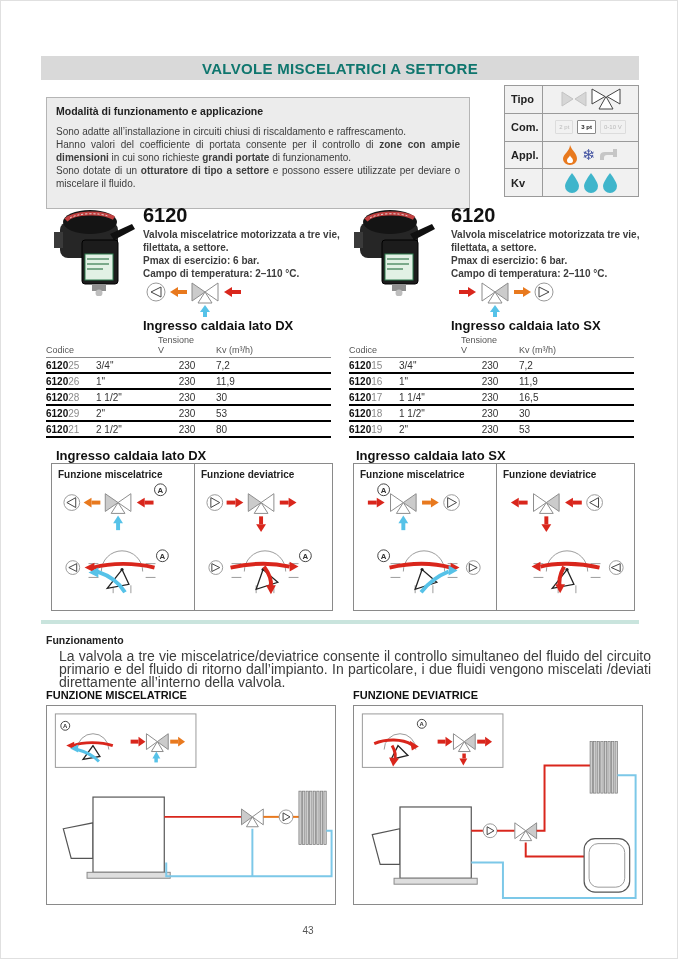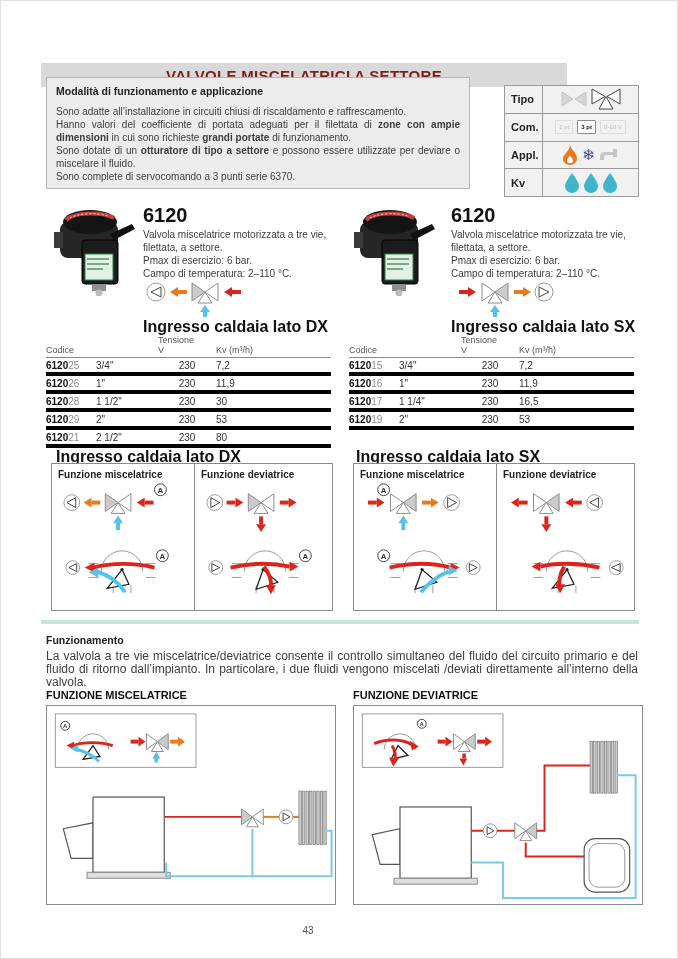--- a/index.html
+++ b/index.html
@@ -1,60 +1,60 @@
 <!DOCTYPE html>
 <html><head>
 <meta charset="utf-8">
 <style>
   html,body{margin:0;padding:0;background:#fff;}
   .page{position:relative;width:678px;height:959px;background:#fff;
         font-family:"Liberation Sans","DejaVu Sans",sans-serif;color:#3a3a3a;overflow:hidden;
         border:1px solid #e0e0e0;box-sizing:border-box;}
   .abs{position:absolute;}
   
-  .title-bar{left:40px;top:62px;width:526px;height:24px;background:#d9d9d9;
+  .title-bar{left:40px;top:55px;width:598px;height:24px;background:#d9d9d9;
              display:flex;align-items:center;justify-content:center;
-             font-weight:bold;font-size:15px;letter-spacing:.3px;color:#7f1d1d;}
-  
-  .info-box{left:45px;top:76px;width:424px;height:112px;background:#ececec;border:1px solid #b5b5b5;
+             font-weight:bold;font-size:15px;letter-spacing:.3px;color:#0f766e;}
+  
+  .info-box{left:45px;top:96px;width:424px;height:112px;background:#ececec;border:1px solid #b5b5b5;
             box-sizing:border-box;padding:7px 9px;font-size:10px;line-height:13px;color:#3d3d3d;}
   .info-box h3{margin:0 0 7px 0;font-size:10.5px;color:#222;}
   .info-box p{margin:0;text-align:justify;}
   
   .spec-table{left:503px;top:84px;width:135px;height:112px;background:#f1f1f1;border:1px solid #9a9a9a;
               box-sizing:border-box;display:flex;flex-direction:column;}
   .spec-row{flex:1;display:flex;align-items:center;border-bottom:1px solid #9a9a9a;}
   .spec-row:last-child{border-bottom:none;}
   .spec-label{width:38px;padding-left:6px;font-weight:bold;font-size:11px;color:#222;
               border-right:1px solid #9a9a9a;height:100%;display:flex;align-items:center;box-sizing:border-box;}
   .spec-icons{flex:1;display:flex;align-items:center;justify-content:center;gap:4px;}
   .chip{font-size:6px;line-height:1;padding:3px 3px;border-radius:1px;color:#b9b9b9;border:1px solid #dcdcdc;background:#f1f1f1;}
   .chip.active{background:#fff;border:1px solid #8a8a8a;color:#222;font-weight:bold;}
   .snow{font-size:15px;color:#4050a0;line-height:1;}
   
   .prod-title{font-size:20px;font-weight:bold;color:#111;}
-  .prod-desc{font-size:10px;line-height:13px;color:#3d3d3d;}
-  .cap{font-weight:bold;font-size:16px;color:#111;text-align:right;}
+  .prod-desc{font-size:10px;line-height:13px;color:#3d3d3d;font-weight:bold;}
+  .cap{font-weight:bold;font-size:13px;color:#111;text-align:right;}
   
   table.prod{border-collapse:collapse;width:285px;font-size:10px;color:#333;}
   table.prod th{font-weight:normal;font-size:9px;color:#555;text-align:left;vertical-align:bottom;padding:0 0 2px 0;}
   table.prod thead tr{border-bottom:1px solid #8a8a8a;}
-  table.prod tbody tr{border-bottom:4px solid #000000;}
+  table.prod tbody tr{border-bottom:2px solid #000000;}
   table.prod td{padding:1.5px 0;}
   td.c-code b{color:#111;} td.c-code .code-sfx{color:#8a8a8a;}
   .col-v,.c-v{text-align:center;} .col-kv,.c-kv{}
   
   .fn-box{width:282px;height:148px;border:1px solid #8a8a8a;box-sizing:border-box;display:flex;background:#fff;}
   .fn-panel{flex:1;position:relative;padding:5px 6px;box-sizing:border-box;}
   .fn-panel + .fn-panel{border-left:1px solid #8a8a8a;}
   .fn-panel h4{margin:0;font-size:10px;color:#222;}
   
   .divider{left:40px;top:619px;width:598px;height:4px;background:#c9e4dd;}
   .fz-title{left:45px;top:633px;font-weight:bold;font-size:10.5px;color:#222;}
-  .fz-text{left:45px;top:649px;width:592px;font-size:12px;line-height:13px;text-align:justify;color:#3d3d3d;}
+  .fz-text{left:58px;top:649px;width:592px;font-size:14px;line-height:13px;text-align:justify;color:#3d3d3d;}
   .big-title{font-weight:bold;font-size:11px;color:#111;}
   .big-box{width:290px;height:200px;border:1px solid #8a8a8a;box-sizing:border-box;background:#fff;}
   .pagenum{left:0;top:924px;width:614px;text-align:center;font-size:10px;color:#555;}
   
   .st-g{stroke:#9a9a9a;fill:none;stroke-width:1;}
   .st-d{stroke:#444;fill:none;stroke-width:1;}
   .lblA{font-size:8px;fill:#333;text-anchor:middle;font-weight:bold;}
   .lblAs{font-size:6px;fill:#333;text-anchor:middle;font-weight:bold;}
   .flow-r{stroke:#d9261c;stroke-width:4;fill:none;}
   .flow-c{stroke:#56c2e8;stroke-width:4;fill:none;}
@@ -71,23 +71,22 @@
 </head>
 <body>
 
 <div class="page">
 
   <div class="abs title-bar">VALVOLE MISCELATRICI A SETTORE</div>
 
   <div class="abs info-box">
     <h3>Modalità di funzionamento e applicazione</h3>
     <p><span>Sono adatte all’installazione in circuiti chiusi di riscaldamento e raffrescamento.</span></p>
-    <p><span>Hanno valori del coefficiente di portata adeguati per il filettata di </span><b>zone con ampie dimensioni</b><span> in cui sono richieste </span><b>grandi portate</b><span> di funzionamento.</span></p>
+    <p><span>Hanno valori del coefficiente di portata consente per il controllo di </span><b>zone con ampie dimensioni</b><span> in cui sono richieste </span><b>grandi portate</b><span> di funzionamento.</span></p>
     <p><span>Sono dotate di un </span><b>otturatore di tipo a settore</b><span> e possono essere utilizzate per deviare o miscelare il fluido.</span></p>
-    <p><span>Sono complete di servocomando a 3 punti serie 6370.</span></p>
   </div>
 
   <div class="abs spec-table">
     <div class="spec-row">
       <div class="spec-label">Tipo</div>
       <div class="spec-icons">
         <svg width="26" height="16" viewBox="0 0 26 16">
           <polygon points="1,1 12,8 1,15" fill="#d6d6d6" stroke="#c3c3c3"></polygon>
           <polygon points="25,1 14,8 25,15" fill="#d6d6d6" stroke="#c3c3c3"></polygon>
         </svg>
@@ -281,20 +280,27 @@
           <td class="c-size">1"</td>
           <td class="c-v">230</td>
           <td class="c-kv">11,9</td>
           <td></td>
         </tr>
         <tr>
           <td class="c-code"><b>6120</b><span class="code-sfx">17</span></td>
           <td class="c-size">1 1/4"</td>
           <td class="c-v">230</td>
           <td class="c-kv">16,5</td>
+          <td></td>
+        </tr>
+        <tr>
+          <td class="c-code"><b>6120</b><span class="code-sfx">18</span></td>
+          <td class="c-size">1 1/2"</td>
+          <td class="c-v">230</td>
+          <td class="c-kv">30</td>
           <td></td>
         </tr>
         <tr>
           <td class="c-code"><b>6120</b><span class="code-sfx">19</span></td>
           <td class="c-size">2"</td>
           <td class="c-v">230</td>
           <td class="c-kv">53</td>
           <td></td>
         </tr>
       </tbody>

